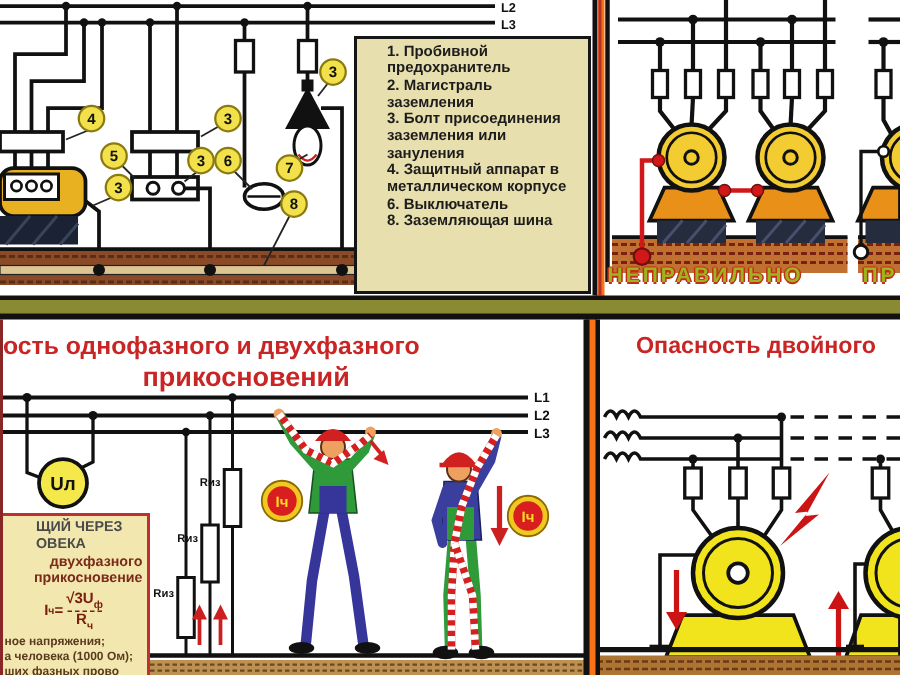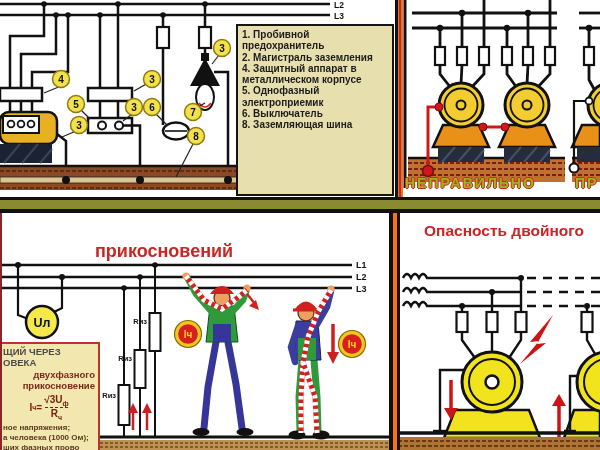--- a/index.html
+++ b/index.html
@@ -5,34 +5,34 @@
   html,body{margin:0;padding:0;background:#dddddd;}
   #root{position:relative;width:600px;height:450px;background:#f97316;overflow:hidden;
         font-family:"Liberation Sans",sans-serif;}
   .panel{position:absolute;overflow:hidden;background:#ffffff;}
   svg{position:absolute;left:0;top:0;}
   .sep{position:absolute;}
 
   
   .legend{position:absolute;left:236px;top:24px;width:158px;height:172px;box-sizing:border-box;
           background:#e8dfae;border:2.5px solid #151515;padding:3px 4px;overflow:hidden;}
-  .legend div{font-size:10px;line-height:1.13;font-weight:bold;color:#1c1c1c;}
+  .legend div{font-size:10px;line-height:1.13;font-weight:bold;color:#1c1c1c;margin-left:16px;}
 
   
   .cap{position:absolute;top:175px;font-weight:bold;font-size:14px;letter-spacing:2px;
        color:#9fb41c;white-space:nowrap;
        text-shadow:1px 0 #c03018,-1px 0 #c03018,0 1px #c03018,0 -1px #c03018;}
 
   
   .title{position:absolute;color:#c92525;font-weight:bold;white-space:nowrap;}
 
   
   .infobox{position:absolute;left:-2px;top:130px;width:102px;height:110px;box-sizing:border-box;
            background:#f2e7ae;border:2px solid #c03030;padding:2px 3px;overflow:hidden;}
-  .infobox .l1{font-size:9.5px;font-weight:bold;color:#4a4a4a;line-height:1.2;}
+  .infobox .l1{font-size:9.5px;font-weight:bold;color:#4a4a4a;line-height:1.2;padding-left:21px;}
   .infobox .l2{font-size:9.5px;font-weight:bold;color:#7a2a1a;text-align:right;line-height:1.2;}
   .formula{display:flex;align-items:center;justify-content:center;color:#7a2010;font-weight:bold;
            font-size:10px;margin:2px 0 2px 0;}
   .frac{display:inline-flex;flex-direction:column;align-items:center;margin-left:2px;}
   .frac .den{border-top:1.5px dashed #7a2010;padding:0 6px;}
   .sub{font-size:7px;vertical-align:sub;}
   .note{font-size:8px;font-weight:bold;color:#5a3a20;line-height:1.25;white-space:nowrap;}
 </style>
 </head>
 <body>
@@ -169,22 +169,22 @@
         <g>
             <circle cx="222" cy="48" r="8.5" fill="#f2e14a" stroke="#8a7a10" stroke-width="1.5"></circle>
             <text x="222" y="51.5">3</text>
           </g>
       </g>
     </svg>
 
     <div class="legend">
       <div>1. Пробивной предохранитель</div>
       <div>2. Магистраль заземления</div>
+      <div>3. Болт присоединения заземления или зануления</div>
       <div>4. Защитный аппарат в металлическом корпусе</div>
-      <div>5. Однофазный электроприемик</div>
       <div>6. Выключатель</div>
       <div>8. Заземляющая шина</div>
     </div>
   </div>
 
   <div class="panel" style="left:403px;top:0;width:197px;height:198px;padding-left:32px;">
     <svg width="197" height="198" viewBox="0 0 197 198">
       <path d="M2,0 V188" stroke="#111" stroke-width="3"></path>
 
       <g stroke="#111" stroke-width="2.8" fill="none">
@@ -272,20 +272,21 @@
         <path d="M186,101 H171 V168" stroke="#111" stroke-width="2.2" fill="none"></path>
         <circle cx="186" cy="101" r="3.5" fill="#fff" stroke="#111" stroke-width="1.8"></circle>
         <circle cx="171" cy="168" r="4.5" fill="#fff" stroke="#111" stroke-width="2"></circle>
       </g>
     </svg>
     <div class="cap" style="left:2px;">НЕПРАВИЛЬНО</div>
     <div class="cap" style="left:172px;">ПР</div>
   </div>
 
   <div class="panel" style="left:0;top:212px;width:390px;height:238px;">
+    <div class="title" style="left:2px;top:10px;font-size:16.5px;">ость однофазного и  двухфазного</div>
     <div class="title" style="left:95px;top:29px;font-size:18px;">прикосновений</div>
 
     <svg width="390" height="238" viewBox="0 0 390 238">
 
       <g stroke="#111" stroke-width="2.6" fill="none">
         <path d="M0,53 H352"></path>
           <path d="M0,65 H352"></path>
           <path d="M0,76 H352"></path>
       </g>
       <text x="356" y="56" font-size="9" font-weight="bold" fill="#111">L1</text>

